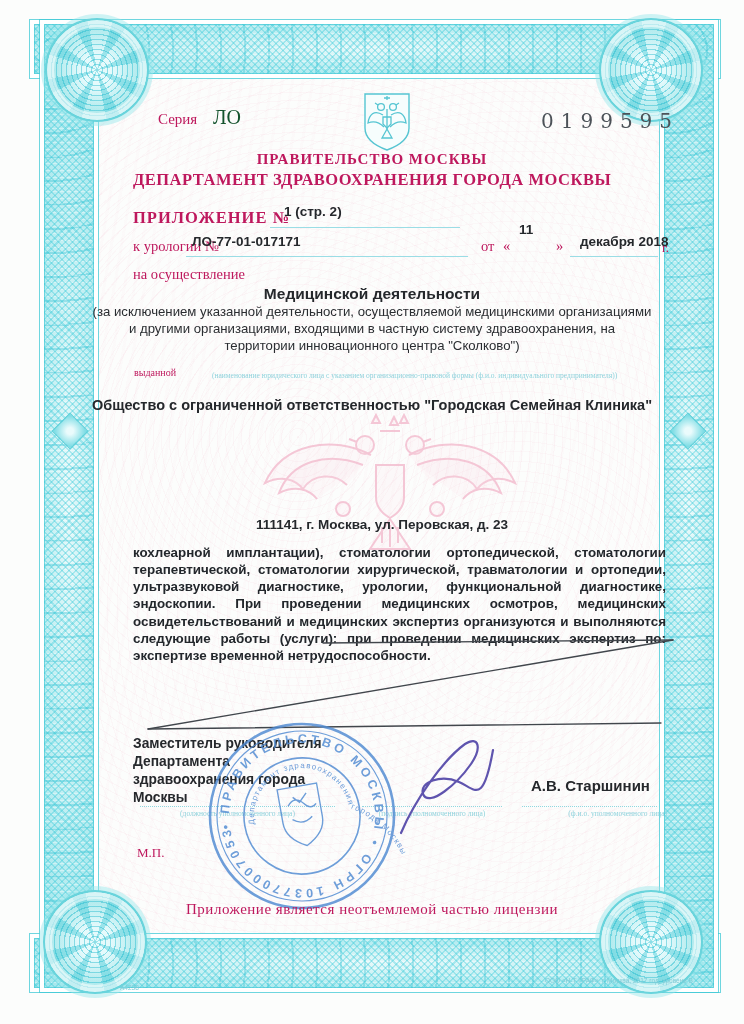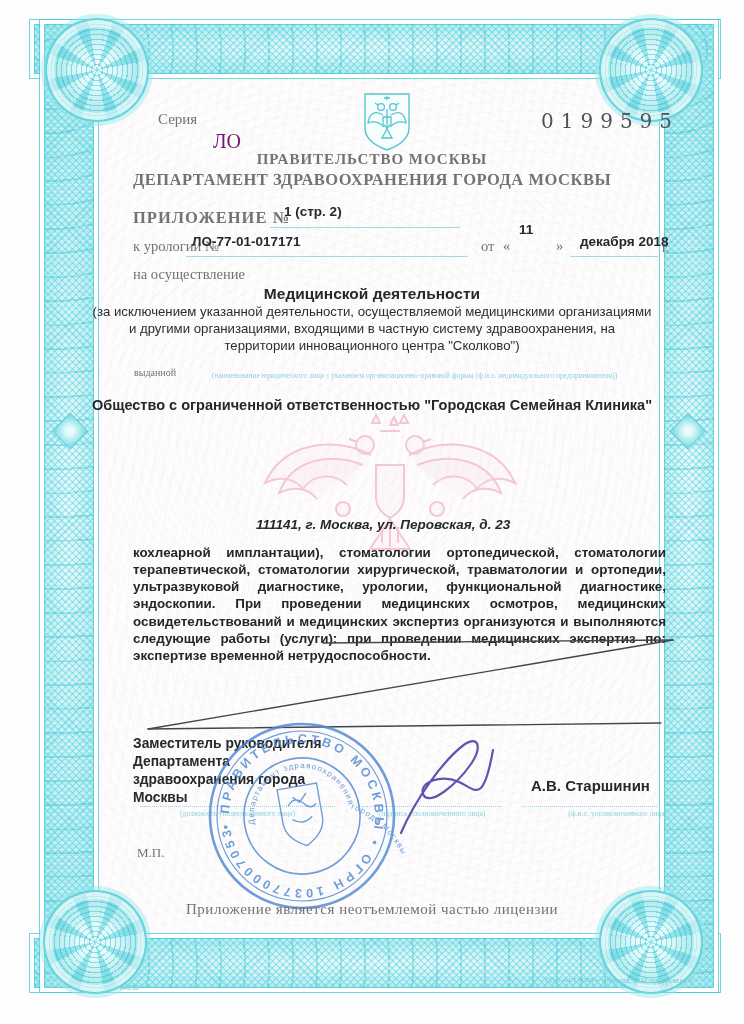--- a/index.html
+++ b/index.html
@@ -31,21 +31,21 @@
       repeating-conic-gradient(from 10deg, rgba(46,195,210,.05) 0 8deg, rgba(46,195,210,.42) 8deg 24deg, rgba(46,195,210,.05) 24deg 45deg),
       radial-gradient(circle, #effdfe 0 22%, #bdeef0 55%, #8fe2e8 100%);
     border:2px solid #69d4dc;
     box-shadow:0 0 0 4px rgba(150,230,236,.45), inset 0 0 0 7px rgba(255,255,255,.55);}
   .ros-tl{left:45px;top:18px;} .ros-tr{left:599px;top:18px;}
   .ros-bl{left:43px;top:890px;} .ros-br{left:599px;top:890px;}
   .edge-gem{position:absolute;width:24px;height:24px;transform:rotate(45deg);
     background:radial-gradient(circle,#eafbfc 20%,#7fdde5 90%);border:1.5px solid #5bcfd9;}
   .gem-left{left:57px;top:418px;} .gem-right{right:43px;top:418px;}
   
-  .t-serif{font-family:"Liberation Serif",serif;color:#737373;}
+  .t-serif{font-family:"Liberation Serif",serif;color:#be185d;}
   .d-bold{font-weight:bold;color:#25282c;}
   .abs{position:absolute;}
   .center{text-align:center;}
   .cap{font-family:"Liberation Serif",serif;color:#8fd2dc;font-size:7.5px;}
   .dotline{position:absolute;border-bottom:1.4px dotted #8fd8e0;height:1px;}
   .solidline{position:absolute;border-bottom:1px solid #9adde5;height:1px;}
   .justify{text-align:justify;}
 </style>
 </head>
 <body>
@@ -58,21 +58,21 @@
   <div class="lace strip-left"></div>
   <div class="lace strip-right"></div>
   <div class="rosette ros-tl"></div>
   <div class="rosette ros-tr"></div>
   <div class="rosette ros-bl"></div>
   <div class="rosette ros-br"></div>
   <div class="edge-gem gem-left"></div>
   <div class="edge-gem gem-right"></div>
 
   <div class="abs t-serif" style="left:158px;top:111px;font-size:15px;">Серия</div>
-  <div class="abs" style="left:213px;top:106px;font-size:20px;font-family:'Liberation Serif',serif;color:#701a75;margin-top:24px;">ЛО</div>
+  <div class="abs" style="left:213px;top:106px;font-size:20px;font-family:'Liberation Serif',serif;color:#14532d;">ЛО</div>
 
   <svg class="abs" style="left:362px;top:92px;" width="50" height="60" viewBox="0 0 50 60">
     <path d="M3,2 H47 V36 Q47,50 25,58 Q3,50 3,36 Z" fill="#f6fdfd" stroke="#56c5d2" stroke-width="1.4"></path>
     <g stroke="#56c5d2" stroke-width="1.3" fill="none">
       <circle cx="19" cy="15" r="3.4"></circle>
         <circle cx="31" cy="15" r="3.4"></circle>
       <path d="M16,13 l-3,-2 M34,13 l3,-2 M25,8 v-4 M22,6 h6"></path>
       <path d="M25,17 V37"></path>
       <path d="M21,23 C12,17 7,23 6,31 C13,28 18,31 22,35"></path>
       <path d="M29,23 C38,17 43,23 44,31 C37,28 32,31 28,35"></path>
@@ -121,21 +121,21 @@
       <path d="M120,58 C84,44 48,54 36,86 C52,78 66,82 74,92"></path>
       <path d="M174,58 C210,44 246,54 258,86 C242,78 228,82 220,92"></path>
       <path d="M133,58 h28 v32 q0,13 -14,21 q-14,-8 -14,-21 Z"></path>
       <path d="M147,112 l-20,30 h40 Z"></path>
       <path d="M139,120 v16 M147,118 v22 M155,120 v16"></path>
       <circle cx="100" cy="102" r="7"></circle>
         <circle cx="194" cy="102" r="7"></circle>
     </g>
   </svg>
 
-  <div class="abs d-bold" style="left:256px;top:517px;font-size:13.5px;font-style:italic;">111141, г. Москва, ул. Перовская, д. 23</div>
+  <div class="abs d-bold" style="left:256px;top:517px;font-size:13.5px;">111141, г. Москва, ул. Перовская, д. 23</div>
 
   <div class="abs d-bold justify" style="left:133px;top:544px;width:533px;font-size:13.4px;line-height:1.28;color:#23272c;">кохлеарной имплантации), стоматологии ортопедической, стоматологии терапевтической, стоматологии хирургической, травматологии и ортопедии, ультразвуковой диагностике, урологии, функциональной диагностике, эндоскопии. При проведении медицинских осмотров, медицинских освидетельствований и медицинских экспертиз организуются и выполняются следующие работы (услуги): при проведении медицинских экспертиз по: экспертизе временной нетрудоспособности.</div>
 
   <svg class="abs" style="left:133px;top:633px;" width="548" height="104" viewBox="0 0 548 104">
     <g stroke="#41464c" stroke-width="1.3" fill="none" stroke-linecap="round">
       <path d="M190,10 L540,7"></path>
       <path d="M540,7 L15,96"></path>
       <path d="M15,96 L528,90"></path>
     </g>
   </svg>

